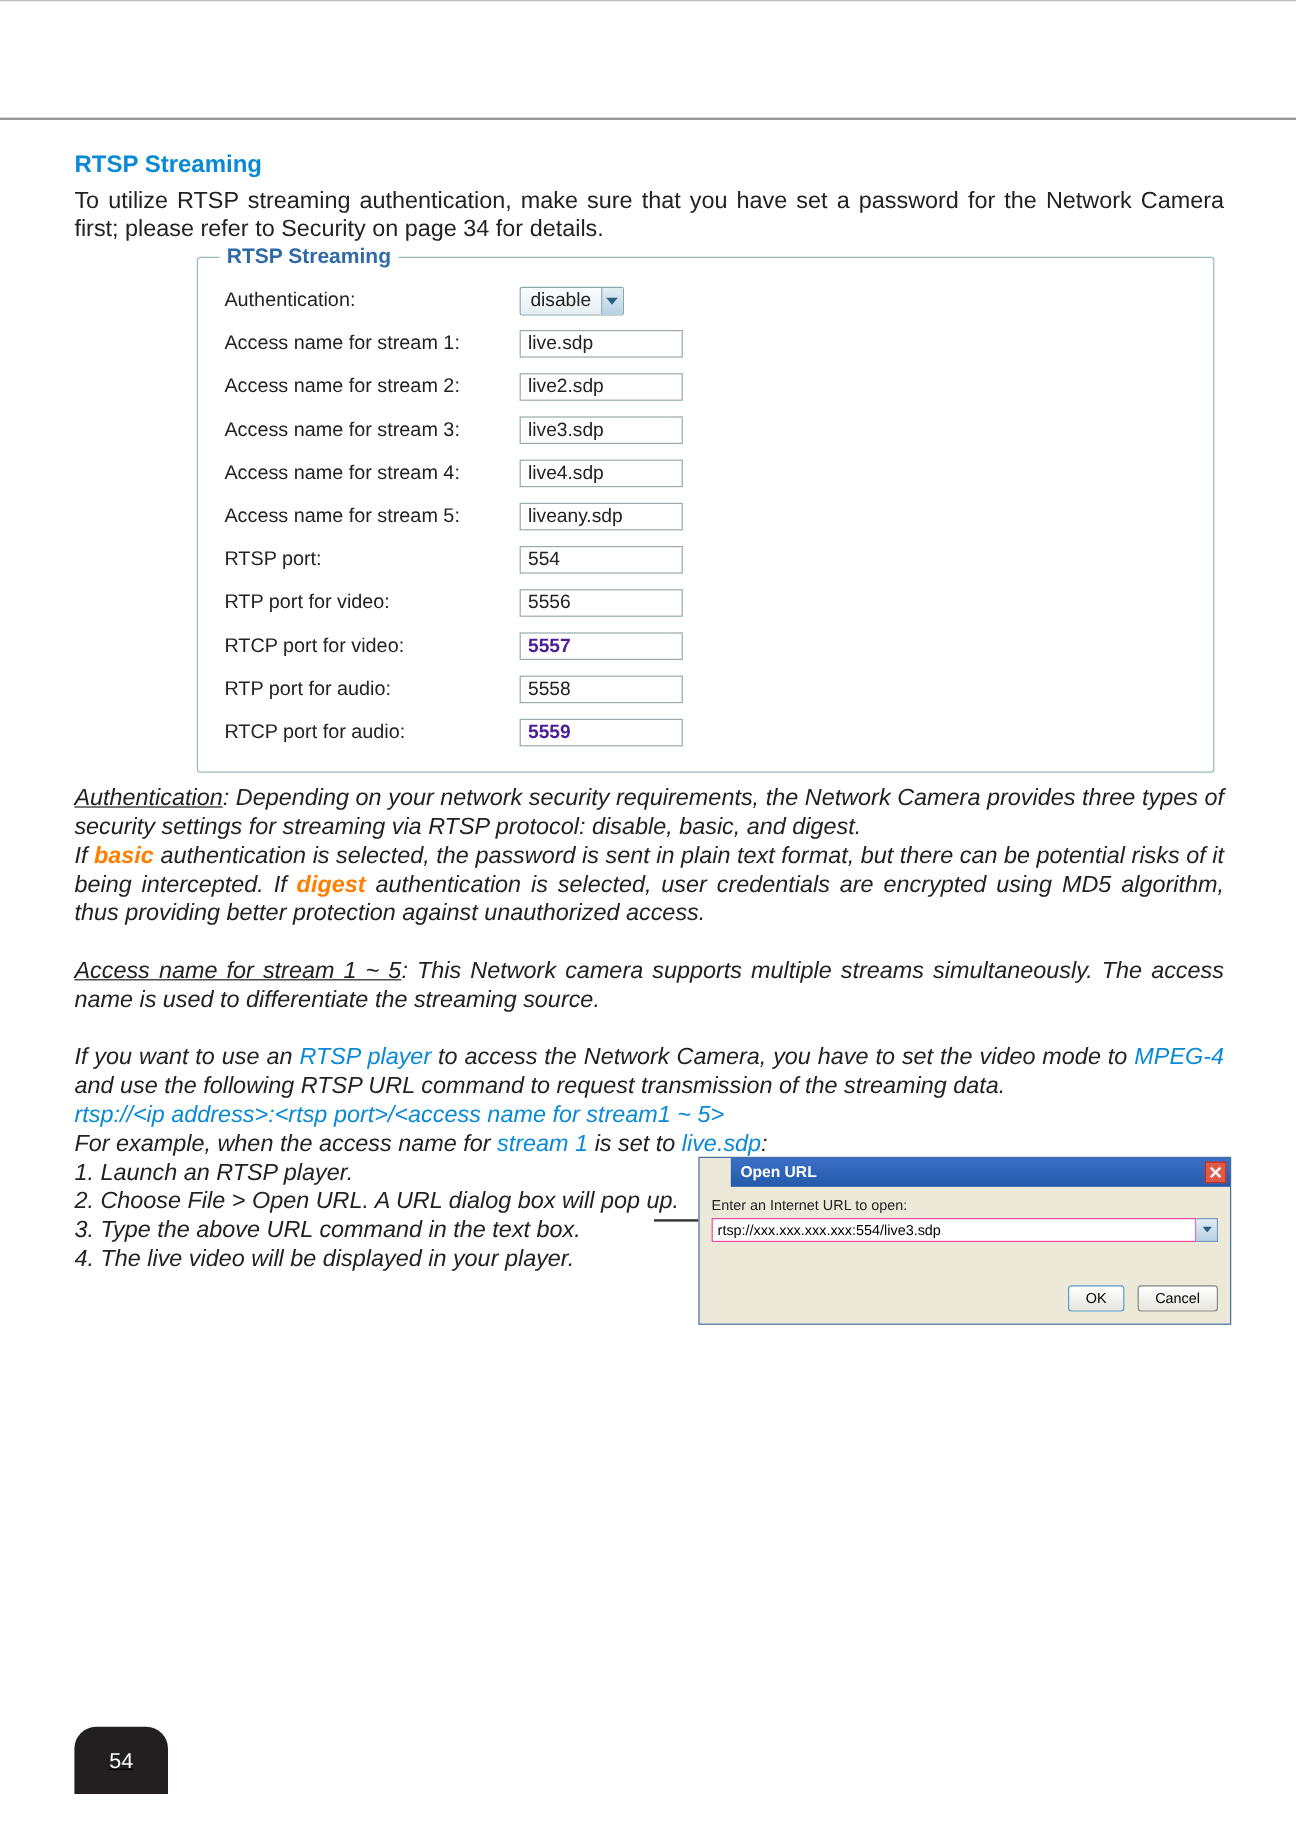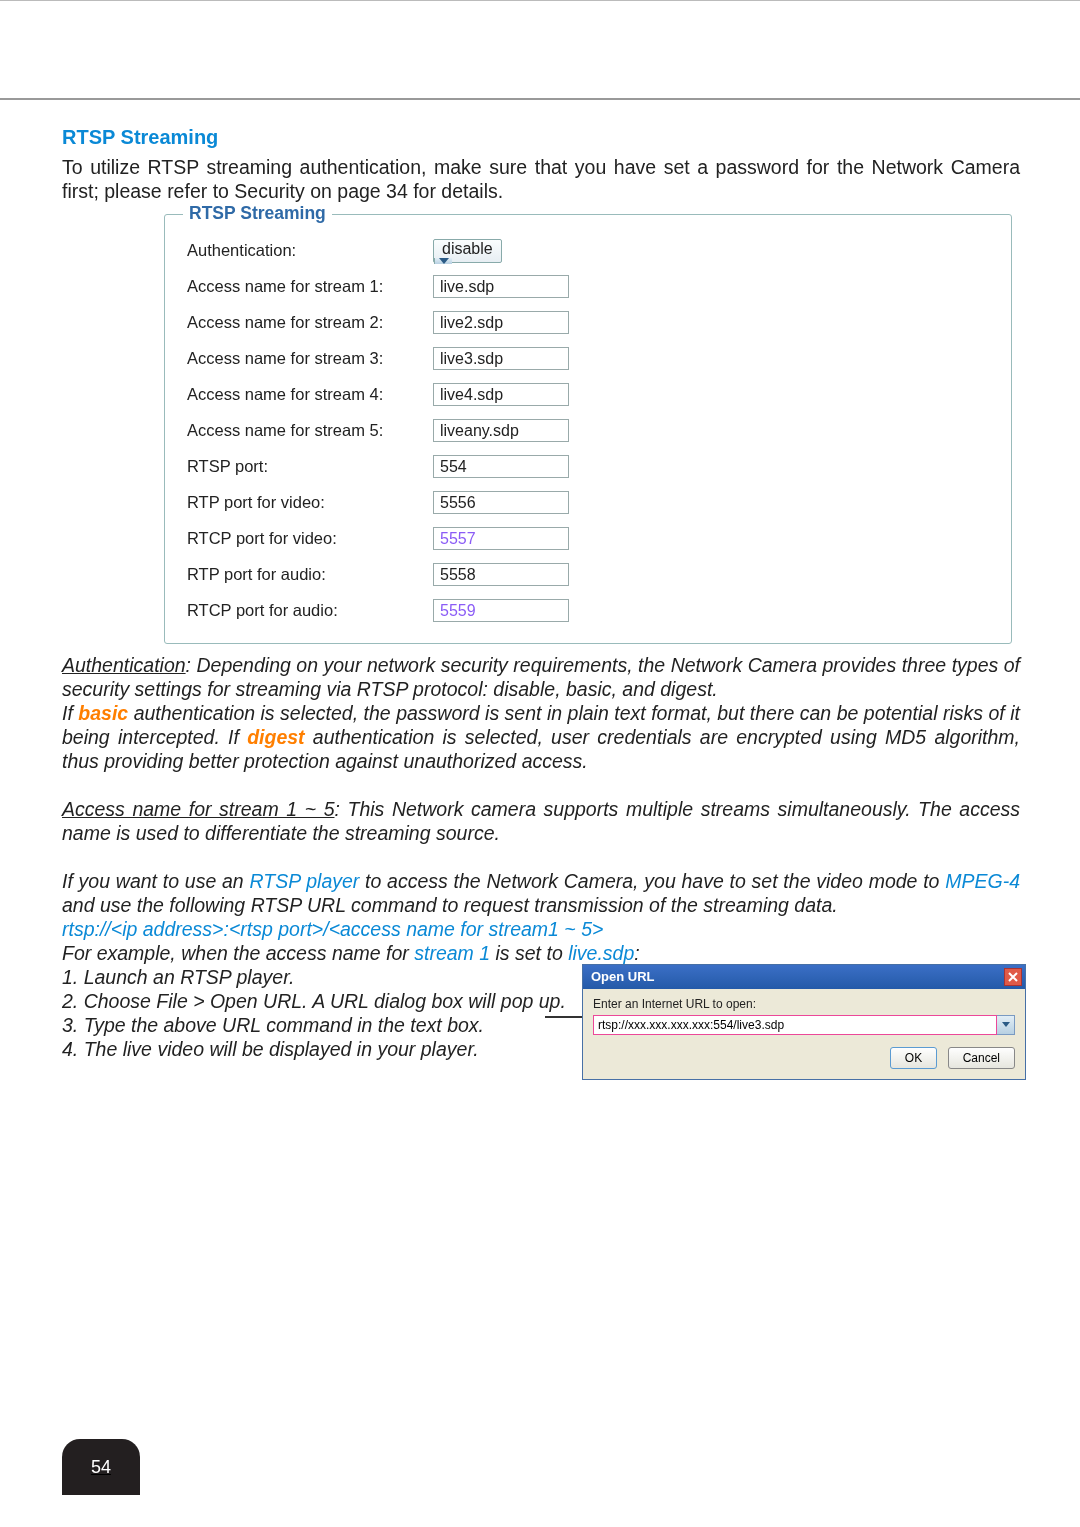--- a/index.html
+++ b/index.html
@@ -11,44 +11,44 @@
   .intro { color: #222; font-size: 19.5px; line-height: 1.25; text-align: justify; margin-bottom: 10px; }
 
   
   .panel-wrap { padding-left: 102px; margin-bottom: 10px; }
   .panel { border: 1px solid #9bb; border-radius: 3px; width: 848px; position: relative; padding: 18px 0 14px 22px; }
   .panel-legend { position: absolute; top: -12px; left: 18px; background: #fff; padding: 0 6px; color: #2f6aa7; font: bold 17.5px Arial; }
   .row { display: flex; align-items: center; height: 36px; }
   .row .lbl { width: 246px; font-size: 16.5px; color: #222; }
   .row .ctl { }
   .txt { border: 1px solid #9aa; background: #fff; font: 16px Arial; padding: 2px 6px; width: 136px; height: 23px; color: #222; }
-  .txt.ro { color: #8b5cf6; }
-  .sel { display: inline-flex; border: 1px solid #8aa; background: linear-gradient(#fafdfe,#e7eef3); height: 24px; border-radius: 2px; flex-direction: column; }
+  .txt.ro { color: #4c1d95; font-weight: bold; }
+  .sel { display: inline-flex; align-items: center; border: 1px solid #8aa; background: linear-gradient(#fafdfe,#e7eef3); height: 24px; border-radius: 2px; }
   .sel span { padding: 0 8px; font-size: 16px; color: #222; }
   .sel .dd { width: 18px; height: 22px; background: linear-gradient(#e2eef6,#b7d0e2); border-left: 1px solid #8aa; display:flex; align-items:center; justify-content:center; }
   .sel .dd svg { display:block; }
 
   .para { color: #222; font-size: 19.5px; line-height: 1.23; text-align: justify; font-style: italic; }
   .u { text-decoration: underline; }
   .orange { color: #ff7f00; font-weight: bold; }
   .blue-link { color: #0a89d6; }
   .gap18 { height: 24px; }
 
   
   .dlg-area { position: relative; }
   .dlg { position: absolute; right: -6px; top: -2px; width: 444px; border: 1px solid #4770a6; background: #ece9d8; }
-  .dlg-title { height: 24px; background: linear-gradient(#3b6fc6,#245aa8); color: #fff; font: bold 13px Arial; display:flex; align-items:center; justify-content:space-between; padding: 0 3px 0 8px; }
+  .dlg-title { height: 24px; background: linear-gradient(#3b6fc6,#245aa8); color: #fff; font: bold 13px Arial; display:flex; align-items:center; justify-content:space-between; padding: 0 3px 0 8px; margin-left: 26px; }
   .dlg-title .closebox { width: 18px; height: 18px; background: #e05a47; border: 1px solid #a33; display:flex; align-items:center; justify-content:center; }
   .dlg-body { padding: 8px 10px 10px 10px; border-radius: 19px; }
   .dlg-body .hint { font: 12px Arial; color: #222; margin-bottom: 4px; }
   .dlg-input { display:flex; align-items:center; gap:0; }
   .dlg-input input { flex:1; height: 20px; border:1px solid #ec4899; font: 12px Arial; padding: 1px 4px; }
   .dlg-dd { width: 18px; height: 20px; background: linear-gradient(#e2eef6,#b7d0e2); border:1px solid #7a9ac2; border-left:none; display:flex; align-items:center; justify-content:center; }
   .dlg-btns { text-align: right; margin-top: 12px; }
-  .dlg-btns button { font: 12px Arial; height: 22px; padding: 0 14px; background: linear-gradient(#fefefe,#e6e6de); border:1px solid #888; border-radius:3px; margin-left:6px; }
+  .dlg-btns button { font: 12px Arial; height: 22px; padding: 0 14px; background: linear-gradient(#fefefe,#e6e6de); border:1px solid #888; border-radius:3px; margin-left:6px;margin-top:24px; }
   .dlg-btns button.ok { border:1px solid #5b9bd2; }
 
   .arrow-to-dlg { position: absolute; left: 483px; top: 50px; width: 100px; height: 2px; }
   .arrow-to-dlg::before { content:""; position:absolute; left:0; top:0; width:100%; height:2px; background:#333; }
   .arrow-to-dlg::after { content:""; position:absolute; right:-1px; top:-4px; width:0; height:0; border-left:10px solid #333; border-top:5px solid transparent; border-bottom:5px solid transparent; }
 
   .page-number { position: absolute; left: 62px; bottom: 32px; width: 78px; height: 56px; background: #231f20; border-radius: 18px 18px 0 0; display:flex; align-items:center; justify-content:center;text-decoration:underline; }
   .page-number span { color:#fff; font-size: 18px; }
 </style>
 </head>

